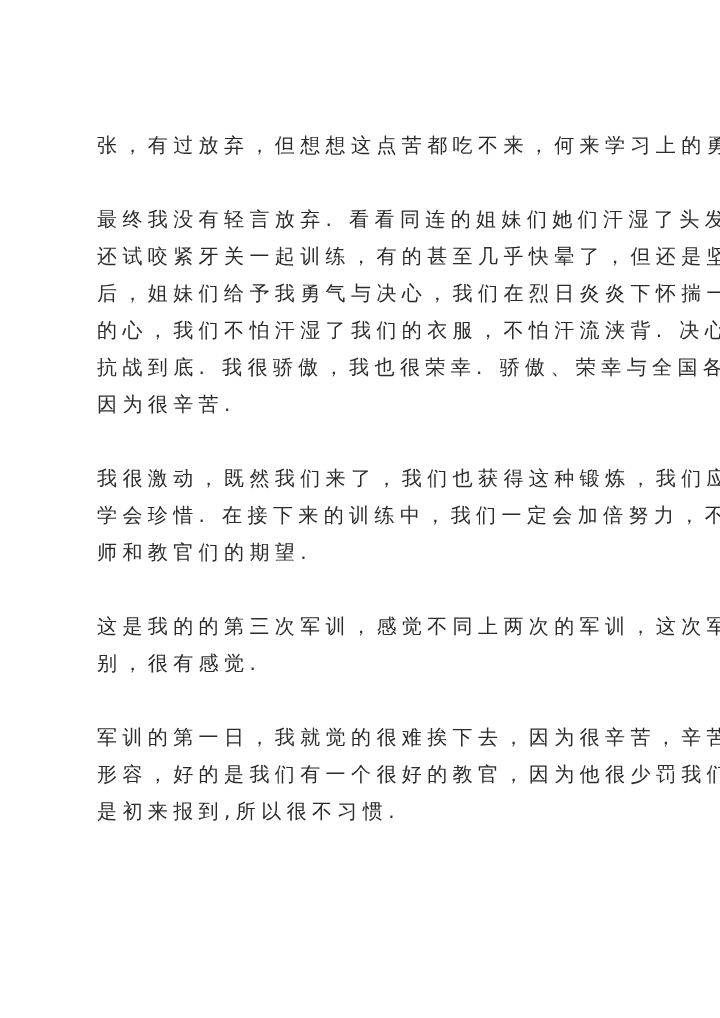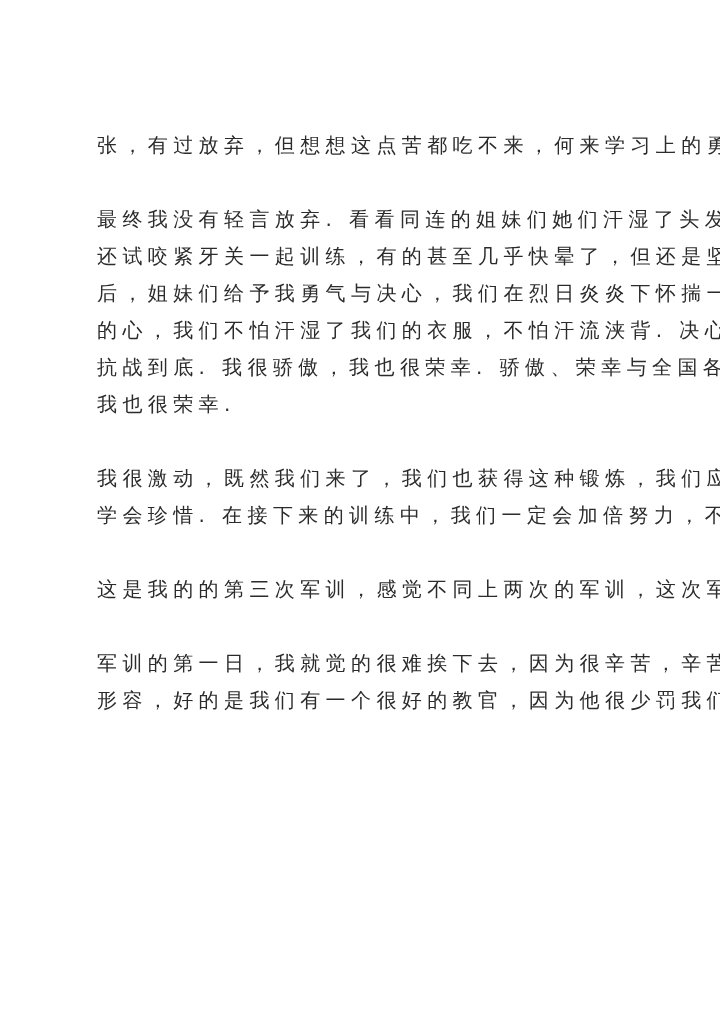--- a/index.html
+++ b/index.html
@@ -52,31 +52,34 @@
     <p class="para">
       <span class="line">张，有过放弃，但想想这点苦都吃不来，何来学习上的勇气和恒</span>
     </p>
 
     <p class="para">
       <span class="line">最终我没有轻言放弃. 看看同连的姐妹们她们汗湿了头发，她们</span>
       <span class="line">还试咬紧牙关一起训练，有的甚至几乎快晕了，但还是坚持到最</span>
       <span class="line">后，姐妹们给予我勇气与决心，我们在烈日炎炎下怀揣一颗赤热</span>
       <span class="line">的心，我们不怕汗湿了我们的衣服，不怕汗流浃背. 决心与烈日</span>
       <span class="line">抗战到底. 我很骄傲，我也很荣幸. 骄傲、荣幸与全国各地的姐</span>
-      <span class="line">我也很荣幸.</span>
+      <span class="line">因为很辛苦.</span>
     </p>
 
     <p class="para">
       <span class="line">我很激动，既然我们来了，我们也获得这种锻炼，我们应该懂得</span>
       <span class="line">学会珍惜. 在接下来的训练中，我们一定会加倍努力，不辜负老</span>
+      <span class="line">师和教官们的期望.</span>
     </p>
 
     <p class="para">
       <span class="line">这是我的的第三次军训，感觉不同上两次的军训，这次军训很特</span>
+      <span class="line">别，很有感觉.</span>
     </p>
 
     <p class="para">
       <span class="line">军训的第一日，我就觉的很难挨下去，因为很辛苦，辛苦到无法</span>
       <span class="line">形容，好的是我们有一个很好的教官，因为他很少罚我们,可能</span>
+      <span class="line">是初来报到,所以很不习惯.</span>
     </p>
 
   </div>
 </div>
 
 </body></html>

